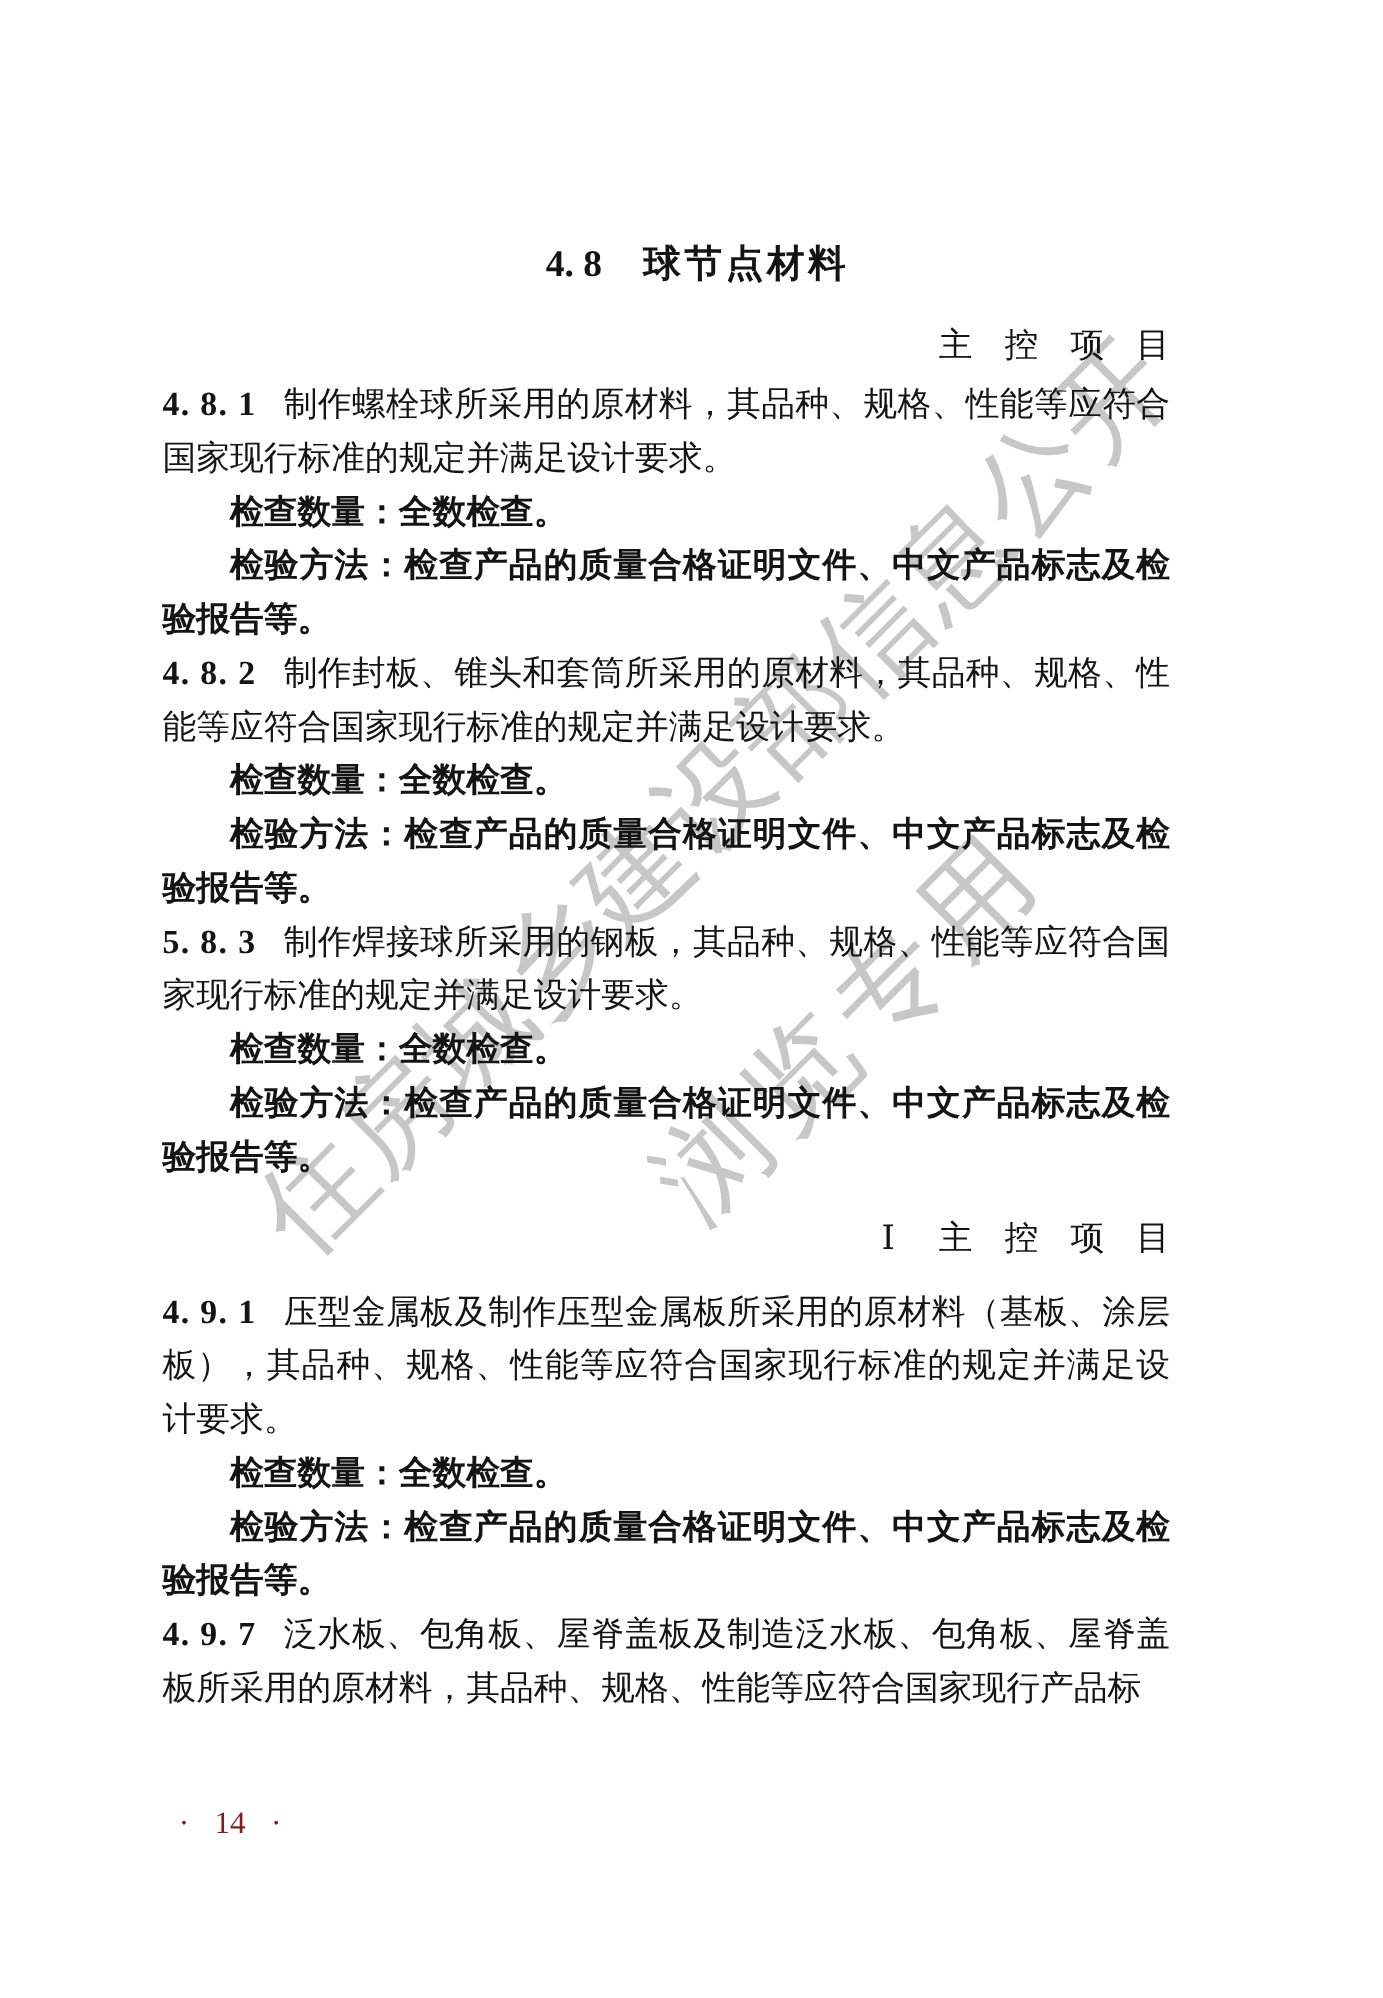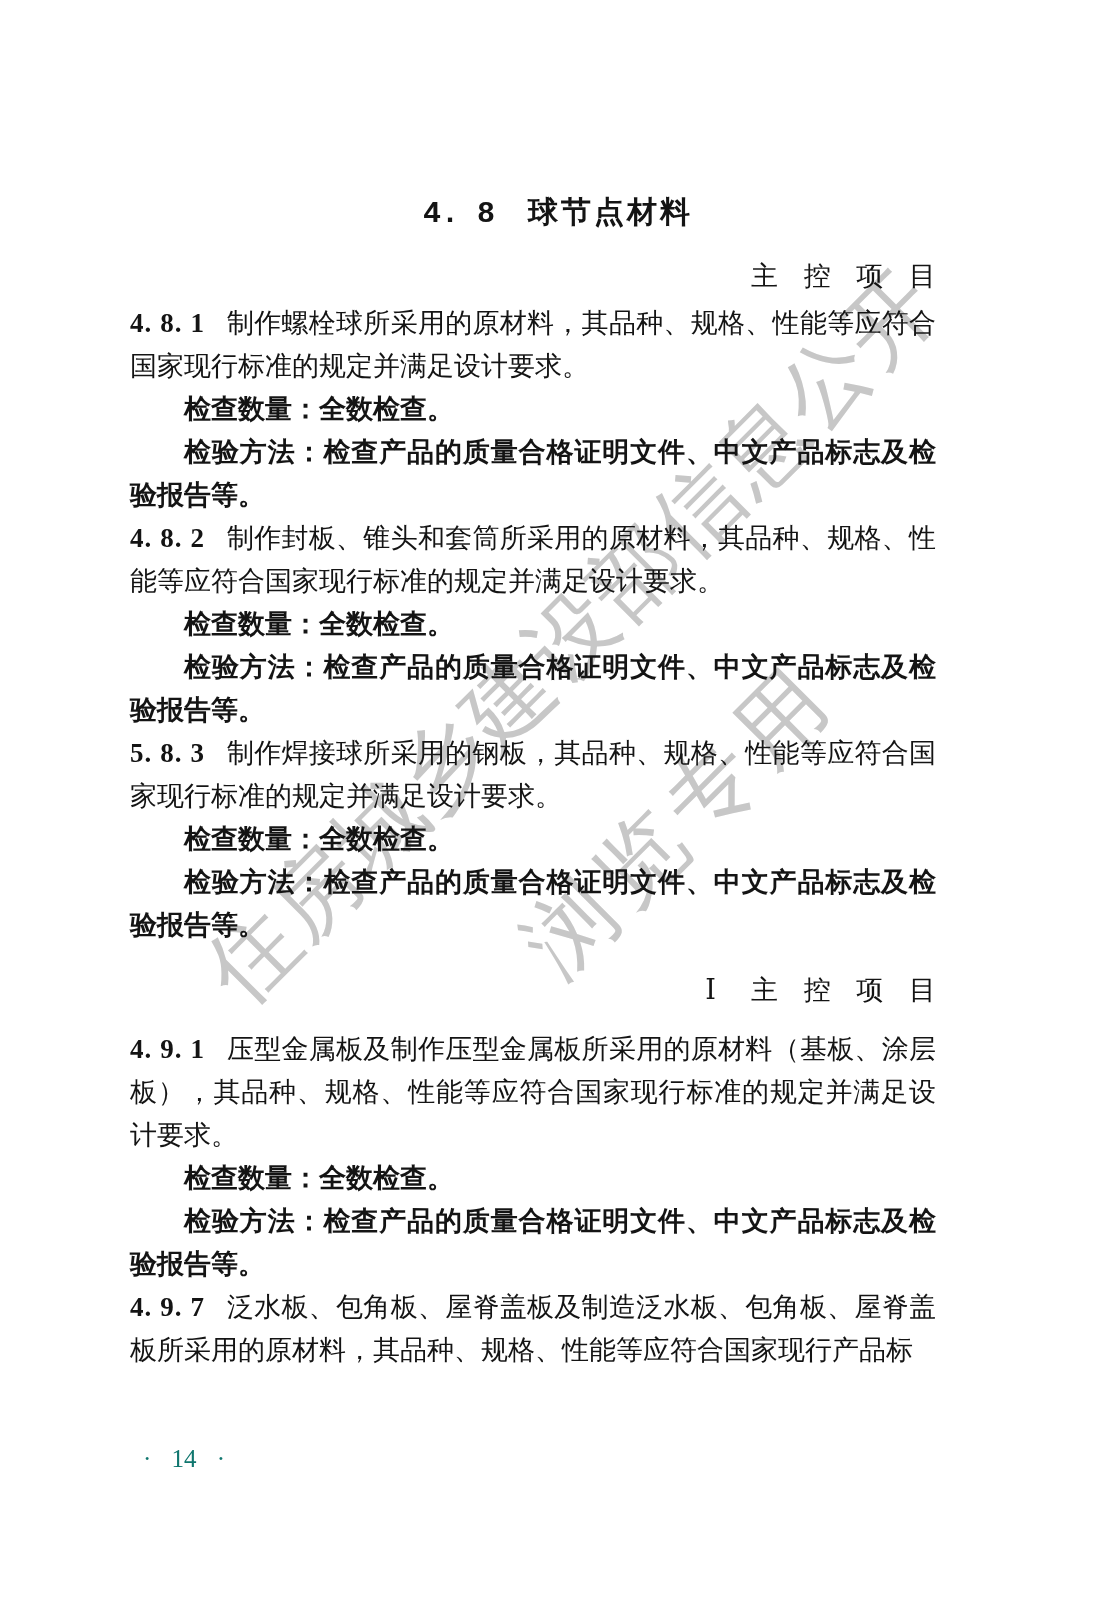--- a/index.html
+++ b/index.html
@@ -46,21 +46,21 @@
   .sec-h {
     margin: 0;
     height: 43px;
     line-height: 43px;
     text-align: center;
     padding-left: 50px;
     font-size: 30px;
     font-weight: bold;
   }
   .sec-h .sec-num {
-    font-family: Liberation Mono, monospace;
+    font-family: Liberation Serif, serif;
     margin-right: 1.1em;
     text-align: right;
   }
   .sec-h .sec-title {
     font-family: Liberation Serif, serif;
     letter-spacing: 3px;
   }
   .sub-h {
     margin: 22px 0 4px 0;
     height: 43px;
@@ -91,21 +91,21 @@
     letter-spacing: 1px;
   }
   .para.indent { text-indent: 2em; font-weight: bold; }
   .page-num {
     position: absolute;
     left: 143px;
     top: 1445px;
     z-index: 1;
     font-size: 25px;
     word-spacing: 14px;
-    color: #0f766e;
+    color: #7f1d1d;
   }
 </style>
 </head>
 <body>
 
 <div class="page">
 
   <div class="watermark wm1">住房城乡建设部信息公开</div>
   <div class="watermark wm2">浏览专用</div>
 

